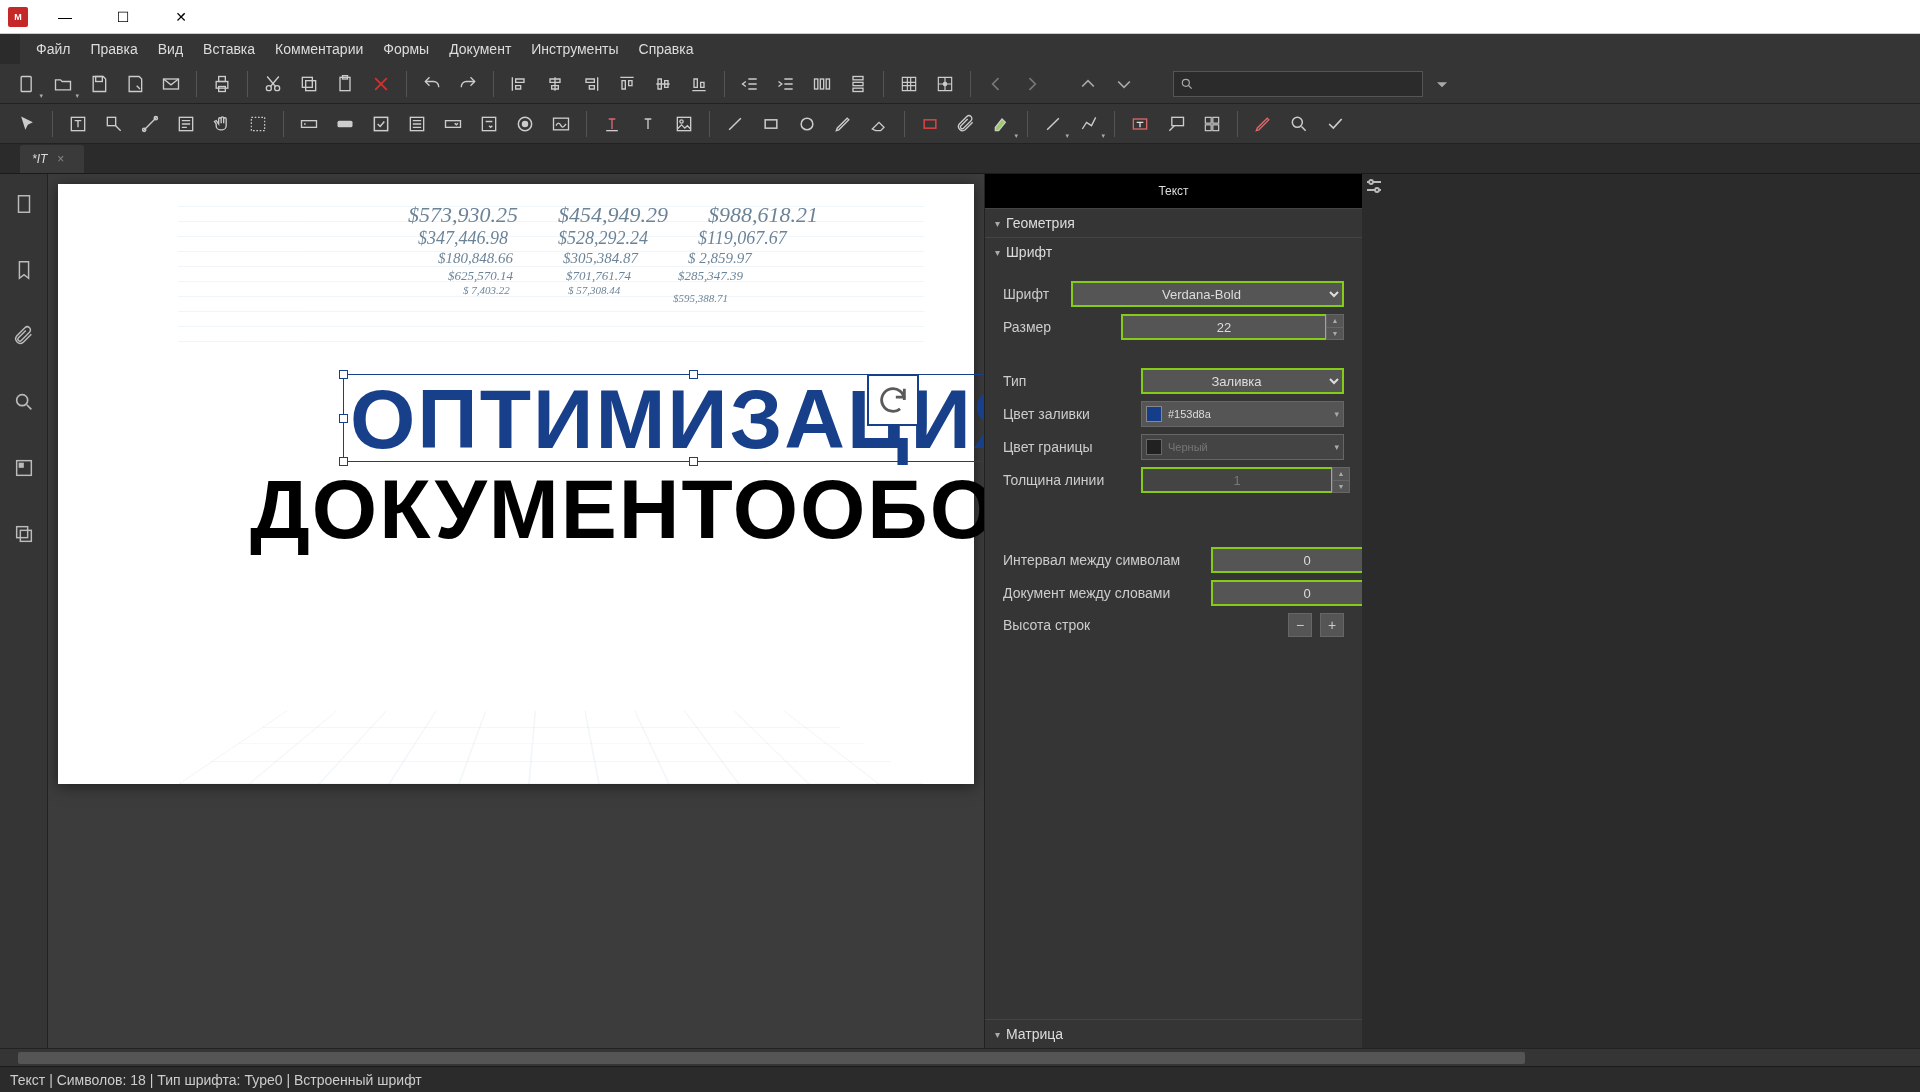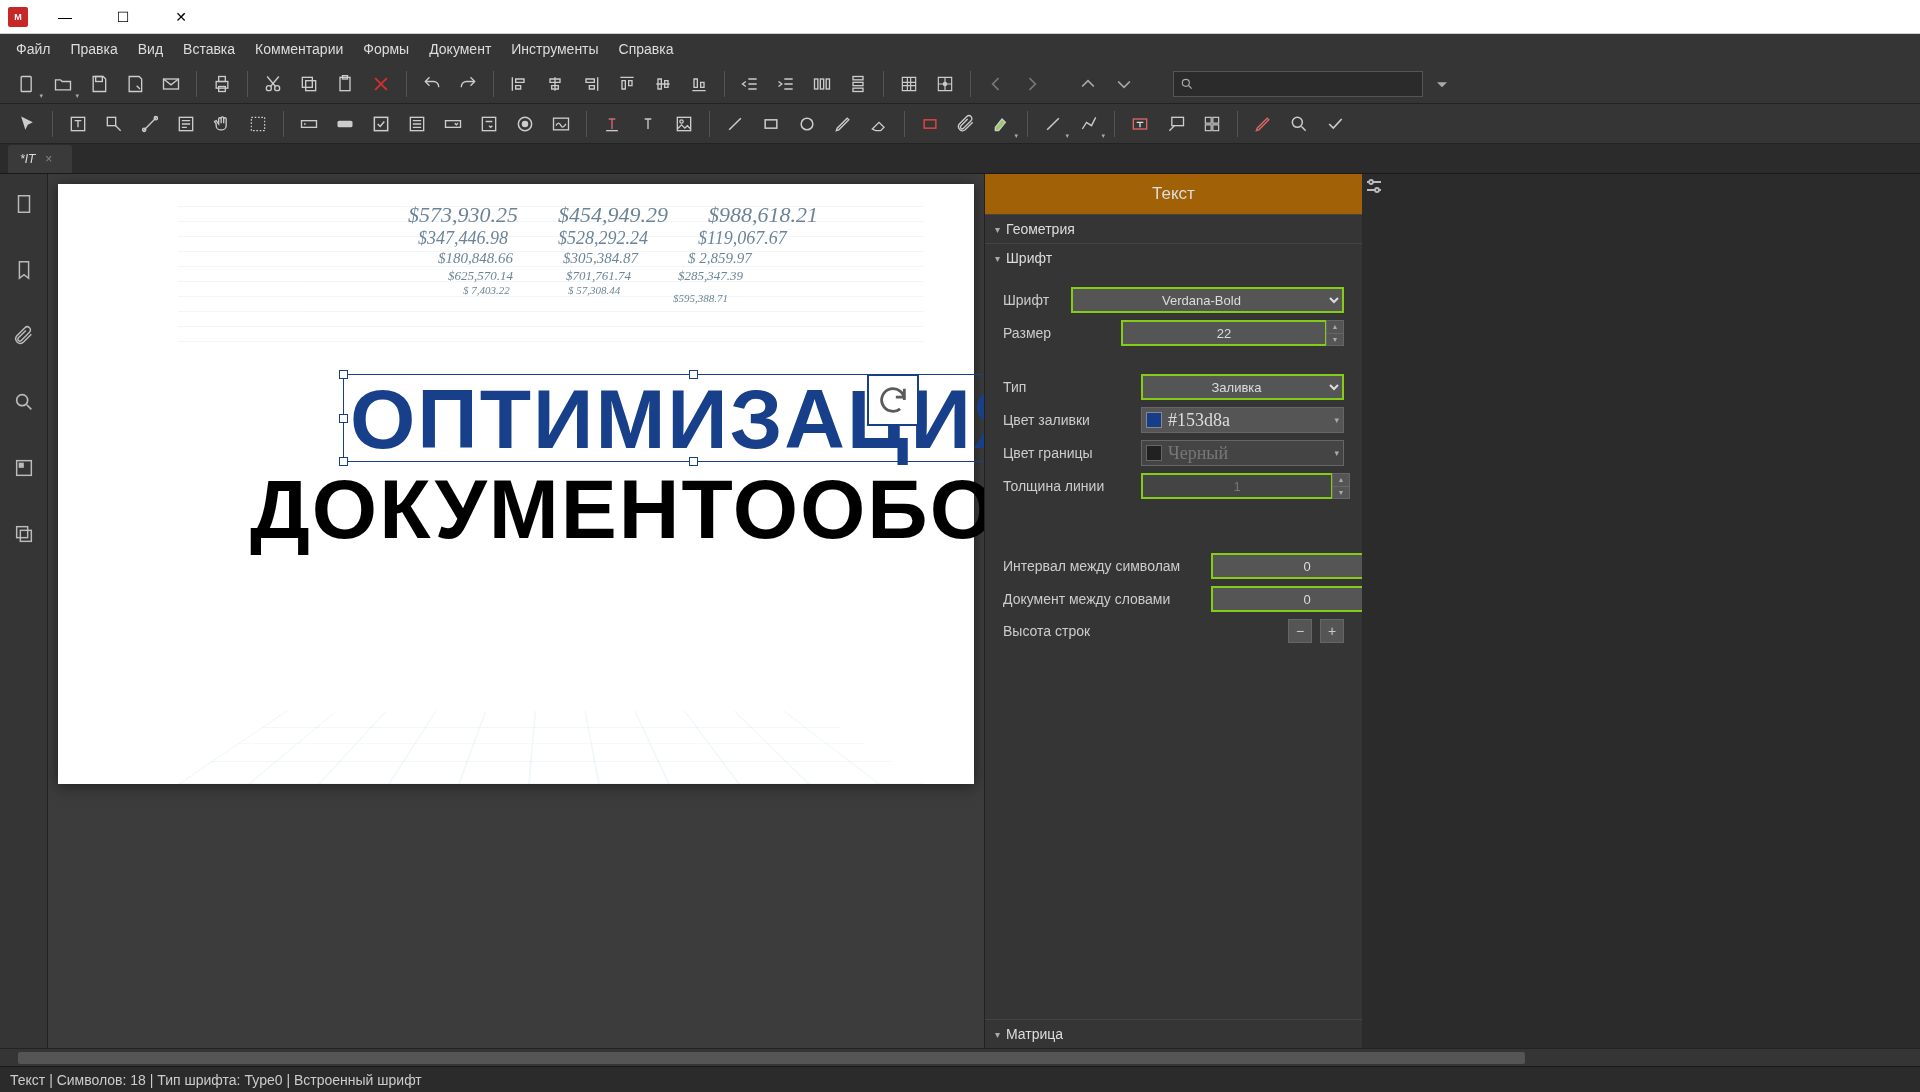--- a/index.html
+++ b/index.html
@@ -6,36 +6,36 @@
 body { background: #2b2b2b; color: #ddd; font-size: 13px; overflow: hidden; width: 1920px; height: 1092px; display: flex; flex-direction: column; }
 
 
 .titlebar { background: #fff; height: 34px; display: flex; align-items: center; padding: 0 0 0 8px; border-bottom: 1px solid #ccc; }
 .titlebar .appicon { width: 20px; height: 20px; background: #c62828; margin-right: 8px; border-radius: 2px; display:flex; align-items:center; justify-content:center; color:#fff; font-size:9px; font-weight:bold;}
 .titlebar .title { color: #000; font-size: 13px; flex: 1; }
 .titlebar .winbtns { display: flex; height: 100%; }
 .titlebar .winbtn { width: 58px; height: 100%; display: flex; align-items: center; justify-content: center; color: #000; cursor: pointer; font-size: 14px;}
 
 
-.menubar { background: #353535; height: 30px; display: flex; align-items: center; padding: 0 6px; }
+.menubar { background: #353535; height: 30px; display: flex; align-items: center; padding: 0 6px; margin-left: 20px; }
 .menubar .menuitem { padding: 5px 10px; cursor: pointer; color: #ddd; font-size: 14px;}
 
 
 .toolbar { background: #353535; height: 40px; display: flex; align-items: center; padding: 0 10px; gap: 2px; border-bottom: 1px solid #222;}
 .tbtn { width: 34px; height: 34px; display: flex; align-items: center; justify-content: center; color: #ccc; cursor: pointer; position: relative; border-radius: 2px;}
 .tbtn svg { width: 20px; height: 20px; }
 .tbtn .caret { position: absolute; right: 1px; bottom: 1px; font-size: 7px; color: #aaa;}
 .tsep { width: 1px; height: 26px; background: #555; margin: 0 6px; }
 .tbtn.red svg { color: #d32f2f; }
 .toolbar .searchbox { display: flex; align-items: center; background: #2b2b2b; border: 1px solid #555; height: 26px; margin-left: 30px; min-width: 250px; padding: 0 6px; }
 .toolbar .searchbox svg { width: 14px; height: 14px; color: #aaa; margin-right: 6px;}
 .toolbar .searchbox input { background: transparent; border: none; color: #ddd; outline: none; flex:1;}
 
 
-.tabstrip { background: #2b2b2b; height: 30px; display: flex; align-items: center; padding-left: 8px; border-bottom: 1px solid #1a1a1a;}
+.tabstrip { background: #2b2b2b; height: 30px; display: flex; align-items: center; padding-left: 20px; border-bottom: 1px solid #1a1a1a;}
 .tab { background: #3a3a3a; height: 28px; padding: 0 20px 0 12px; display: flex; align-items: center; font-size: 12px; font-style: italic; color: #ddd; position: relative; border-radius: 3px 3px 0 0; cursor: pointer;}
 .tab .tabclose { margin-left: 10px; font-style: normal; color: #888; font-size: 12px;}
 
 
 .mainrow { flex: 1; display: flex; overflow: hidden; }
 
 
 .leftbar { width: 48px; background: #353535; display: flex; flex-direction: column; align-items: center; padding-top: 10px; gap: 26px; border-right: 1px solid #222;}
 .leftbar .lbtn { width: 40px; height: 40px; display: flex; align-items: center; justify-content: center; color: #bbb; cursor: pointer;}
 .leftbar .lbtn svg { width: 22px; height: 22px; }
@@ -68,33 +68,33 @@
 .rotateicon { position: absolute; top: 190px; right: 55px; width: 52px; height: 52px; border: 2px solid #183f8a; background:#fff; display:flex; align-items:center; justify-content:center;}
 .rotateicon svg { width: 34px; height: 34px; color: #5a5a5a;}
 
 .hscrollbar { height: 18px; background: #353535; border-top: 1px solid #222; display:flex; align-items:center; padding:0 18px;}
 .hscrollbar .thumb { height: 12px; width: 80%; background: #555; border-radius: 2px;}
 
 
 .rightwrap { width: 378px; background: #353535; border-left: 1px solid #222; display: flex; flex-direction: column; }
 .rightcontainer { display:flex; flex:1; }
 .proppanel { flex:1; display:flex; flex-direction:column; overflow:hidden;}
-.panelhdr { text-align: center; font-size: 17px; padding: 10px 0; background: #a16207; }
+.panelhdr { text-align: center; font-size: 12px; padding: 10px 0; background: #000000; }
 .section { border-top: 1px solid #444;}
 .secthdr { padding: 6px 10px; display: flex; align-items: center; gap: 6px; cursor: pointer; font-size: 14px;}
 .secthdr .chev { font-size: 10px; color: #aaa; }
 .secbody { padding: 8px 18px 8px 18px; }
 .secrow { display: flex; align-items: center; margin: 7px 0; gap: 8px;}
 .secrow .lbl { flex: 0 0 130px; font-size: 14px; color: #ccc; text-align:left;}
 .secrow .inputwrap { flex: 1; display: flex;}
 .secrow select, .secrow input { flex: 1; background: #555; border: 2px solid #84cc16; color: #ddd; height: 26px; padding: 0 6px; font-size: 13px; text-align: center;}
 .secrow select.dim, .secrow input.dim { background: #444; color: #777; }
 .colorbox { background: #555; border: 1px solid #666; height: 26px; flex:1; display:flex; align-items:center; padding:0 4px; gap:6px;}
 .colorbox .swatch { width: 16px; height: 16px; border: 1px solid #888;}
-.colorbox .clabel { flex:1; font-size: 18px; font-family: Liberation Serif, serif;}
+.colorbox .clabel { flex:1; font-size: 11px;}
 .colorbox .ccaret { font-size: 9px; color:#aaa;}
 .spin { width: 18px; background:#555; border:1px solid #666; display:flex; flex-direction:column; height:26px; margin-left:-1px;}
 .spin div { flex:1; display:flex; align-items:center; justify-content:center; font-size:7px; color:#aaa; cursor:pointer;}
 .spin div:first-child { border-bottom:1px solid #666;}
 .pmbtn { width: 24px; height: 24px; background:#555; border:1px solid #666; display:flex; align-items:center; justify-content:center; cursor:pointer; font-size:14px; color:#ccc;}
 .extrabtn { width:24px; height:24px; color:#bbb; cursor:pointer;}
 
 
 .statusbar { height: 26px; background: #2b2b2b; color: #ccc; display: flex; align-items: center; padding: 0 10px; font-size: 14px; border-top:1px solid #1a1a1a;}
 

